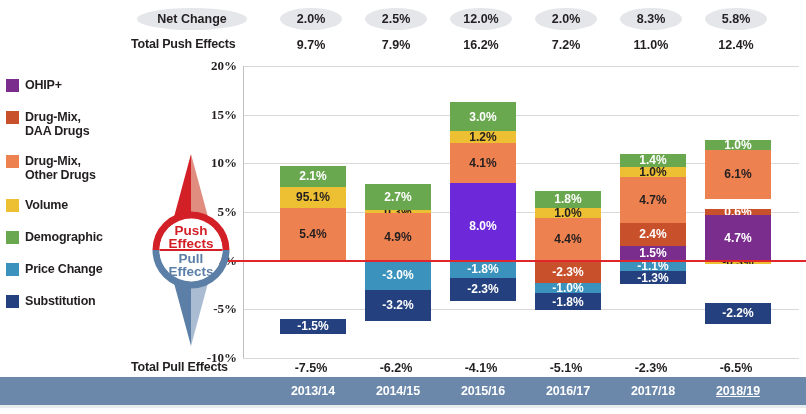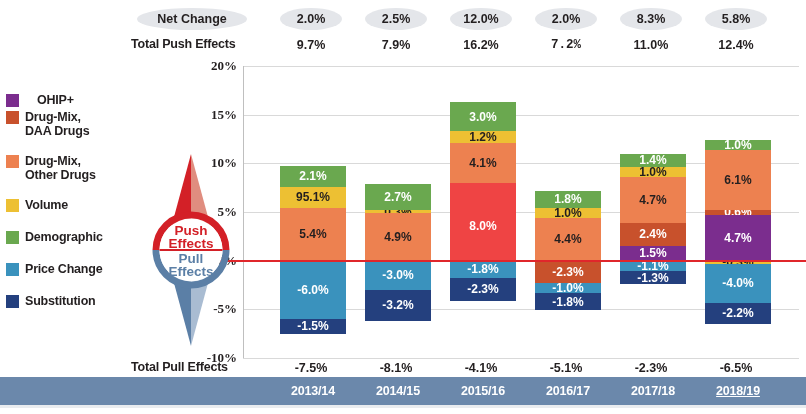--- a/index.html
+++ b/index.html
@@ -102,33 +102,33 @@
     <div class="hdr-label" style="left:131px;top:37px;">Total Push Effects</div>
     <div class="pushval" style="left:280px;top:36px;">
         <span>9.7%</span>
       </div>
     <div class="pushval" style="left:365px;top:36px;">
         <span>7.9%</span>
       </div>
     <div class="pushval" style="left:450px;top:36px;">
         <span>16.2%</span>
       </div>
-    <div class="pushval" style="left:535px;top:36px;font-family:Liberation Mono, monospace;">
+    <div class="pushval" style="left:535px;top:36px;">
         <span>7.2%</span>
       </div>
     <div class="pushval" style="left:620px;top:36px;">
         <span>11.0%</span>
       </div>
     <div class="pushval" style="left:705px;top:36px;">
         <span>12.4%</span>
       </div>
   </div>
 
   <div id="legend">
-      <div class="lg-item" style="top: 15px; gap: 12px;">
+      <div class="lg-item" style="top: 0px;">
         <span class="lg-sw" style="background: rgb(123, 45, 142);"></span>
         <span class="lg-tx"><span>OHIP+</span></span>
       </div>
       <div class="lg-item" style="top: 32px;">
         <span class="lg-sw" style="background: rgb(200, 81, 44);"></span>
         <span class="lg-tx"><span>Drug-Mix,</span><br><span>DAA Drugs</span></span>
       </div>
       <div class="lg-item" style="top: 76px;">
         <span class="lg-sw" style="background: rgb(237, 129, 80);"></span>
         <span class="lg-tx"><span>Drug-Mix,</span><br><span>Other Drugs</span></span>
@@ -169,23 +169,20 @@
       <div class="bar-col" style="left: 37px; top: 0px; height: 292px;">
         <div class="seg" style="top: 142.107px; height: 52.56px; background: rgb(237, 129, 80); color: rgb(35, 31, 32);">
           <span>5.4%</span>
         </div>
         <div class="seg" style="top: 120.693px; height: 21.4133px; background: rgb(237, 192, 51); color: rgb(35, 31, 32);">
           <span>95.1%</span>
         </div>
         <div class="seg" style="top: 100.253px; height: 20.44px; background: rgb(106, 168, 79); color: rgb(255, 255, 255);">
           <span>2.1%</span>
         </div>
-        <div class="seg" style="top: 194.667px; height: 58.4px; background: rgb(58, 146, 189); color: rgb(255, 255, 255);">
-          <span>-6.0%</span>
-        </div>
         <div class="seg" style="top: 253.067px; height: 14.6px; background: rgb(36, 64, 126); color: rgb(255, 255, 255);">
           <span>-1.5%</span>
         </div>
       </div>
       <div class="bar-col" style="left: 122px; top: 0px; height: 292px;">
         <div class="seg" style="top: 146.973px; height: 47.6933px; background: rgb(237, 129, 80); color: rgb(35, 31, 32);">
           <span>4.9%</span>
         </div>
         <div class="seg" style="top: 144.053px; height: 2.92px; background: rgb(237, 192, 51); color: rgb(35, 31, 32);">
           <span>0.3%</span>
@@ -194,21 +191,21 @@
           <span>2.7%</span>
         </div>
         <div class="seg" style="top: 194.667px; height: 29.2px; background: rgb(58, 146, 189); color: rgb(255, 255, 255);">
           <span>-3.0%</span>
         </div>
         <div class="seg" style="top: 223.867px; height: 31.1467px; background: rgb(36, 64, 126); color: rgb(255, 255, 255);">
           <span>-3.2%</span>
         </div>
       </div>
       <div class="bar-col" style="left: 207px; top: 0px; height: 292px;">
-        <div class="seg" style="top: 116.8px; height: 87px; background: #ef4444; color: rgb(255, 255, 255);">
+        <div class="seg" style="top: 116.8px; height: 87px; background: #6d28d9; color: rgb(255, 255, 255);">
           <span>8.0%</span>
         </div>
         <div class="seg" style="top: 76.8933px; height: 39.9067px; background: rgb(237, 129, 80); color: rgb(35, 31, 32);">
           <span>4.1%</span>
         </div>
         <div class="seg" style="top: 65.2133px; height: 11.68px; background: rgb(237, 192, 51); color: rgb(35, 31, 32);">
           <span>1.2%</span>
         </div>
         <div class="seg" style="top: 36.0133px; height: 29.2px; background: rgb(106, 168, 79); color: rgb(255, 255, 255);">
           <span>3.0%</span>
@@ -263,31 +260,28 @@
           <span>-1.3%</span>
         </div>
       </div>
       <div class="bar-col" style="left: 462px; top: 0px; height: 292px;">
         <div class="seg" style="top: 148.92px; height: 45.7467px; background: rgb(123, 45, 142); color: rgb(255, 255, 255);">
           <span>4.7%</span>
         </div>
         <div class="seg" style="top: 143.08px; height: 5.84px; background: rgb(200, 81, 44); color: rgb(255, 255, 255);">
           <span>0.6%</span>
         </div>
-        <div class="seg" style="top: 83.7067px; height: 60px; background: rgb(237, 129, 80); color: rgb(35, 31, 32);">
+        <div class="seg" style="top: 83.7067px; height: 49px; background: rgb(237, 129, 80); color: rgb(35, 31, 32);">
           <span>6.1%</span>
         </div>
         <div class="seg" style="top: 194.667px; height: 2.92px; background: rgb(237, 192, 51); color: rgb(35, 31, 32);">
           <span>-0.3%</span>
         </div>
         <div class="seg" style="top: 73.9733px; height: 9.73333px; background: rgb(106, 168, 79); color: rgb(255, 255, 255);">
           <span>1.0%</span>
-        </div>
-        <div class="seg" style="top: 197.587px; height: 38.9333px; background: rgb(58, 146, 189); color: rgb(255, 255, 255);">
-          <span>-4.0%</span>
         </div>
         <div class="seg" style="top: 236.52px; height: 21.4133px; background: rgb(36, 64, 126); color: rgb(255, 255, 255);">
           <span>-2.2%</span>
         </div>
       </div>
       <div class="zero-line" style="top: 193.667px;"></div>
     </div>
 
   <div id="emblem">
     <svg width="82" height="200" viewBox="0 0 82 200">
@@ -310,21 +304,21 @@
       <text x="41" y="126" text-anchor="middle" font-family="Liberation Sans, sans-serif" font-size="13.5" font-weight="bold" fill="#5b7fa6">Effects</text>
     </svg>
   </div>
 
   <div>
     <div class="hdr-label" style="left:131px;top:360px;">Total Pull Effects</div>
     <div class="pullval" style="left:280px;top:359px;">
         <span>-7.5%</span>
       </div>
     <div class="pullval" style="left:365px;top:359px;">
-        <span>-8.1%</span>
+        <span>-6.2%</span>
       </div>
     <div class="pullval" style="left:450px;top:359px;">
         <span>-4.1%</span>
       </div>
     <div class="pullval" style="left:535px;top:359px;">
         <span>-5.1%</span>
       </div>
     <div class="pullval" style="left:620px;top:359px;">
         <span>-2.3%</span>
       </div>

